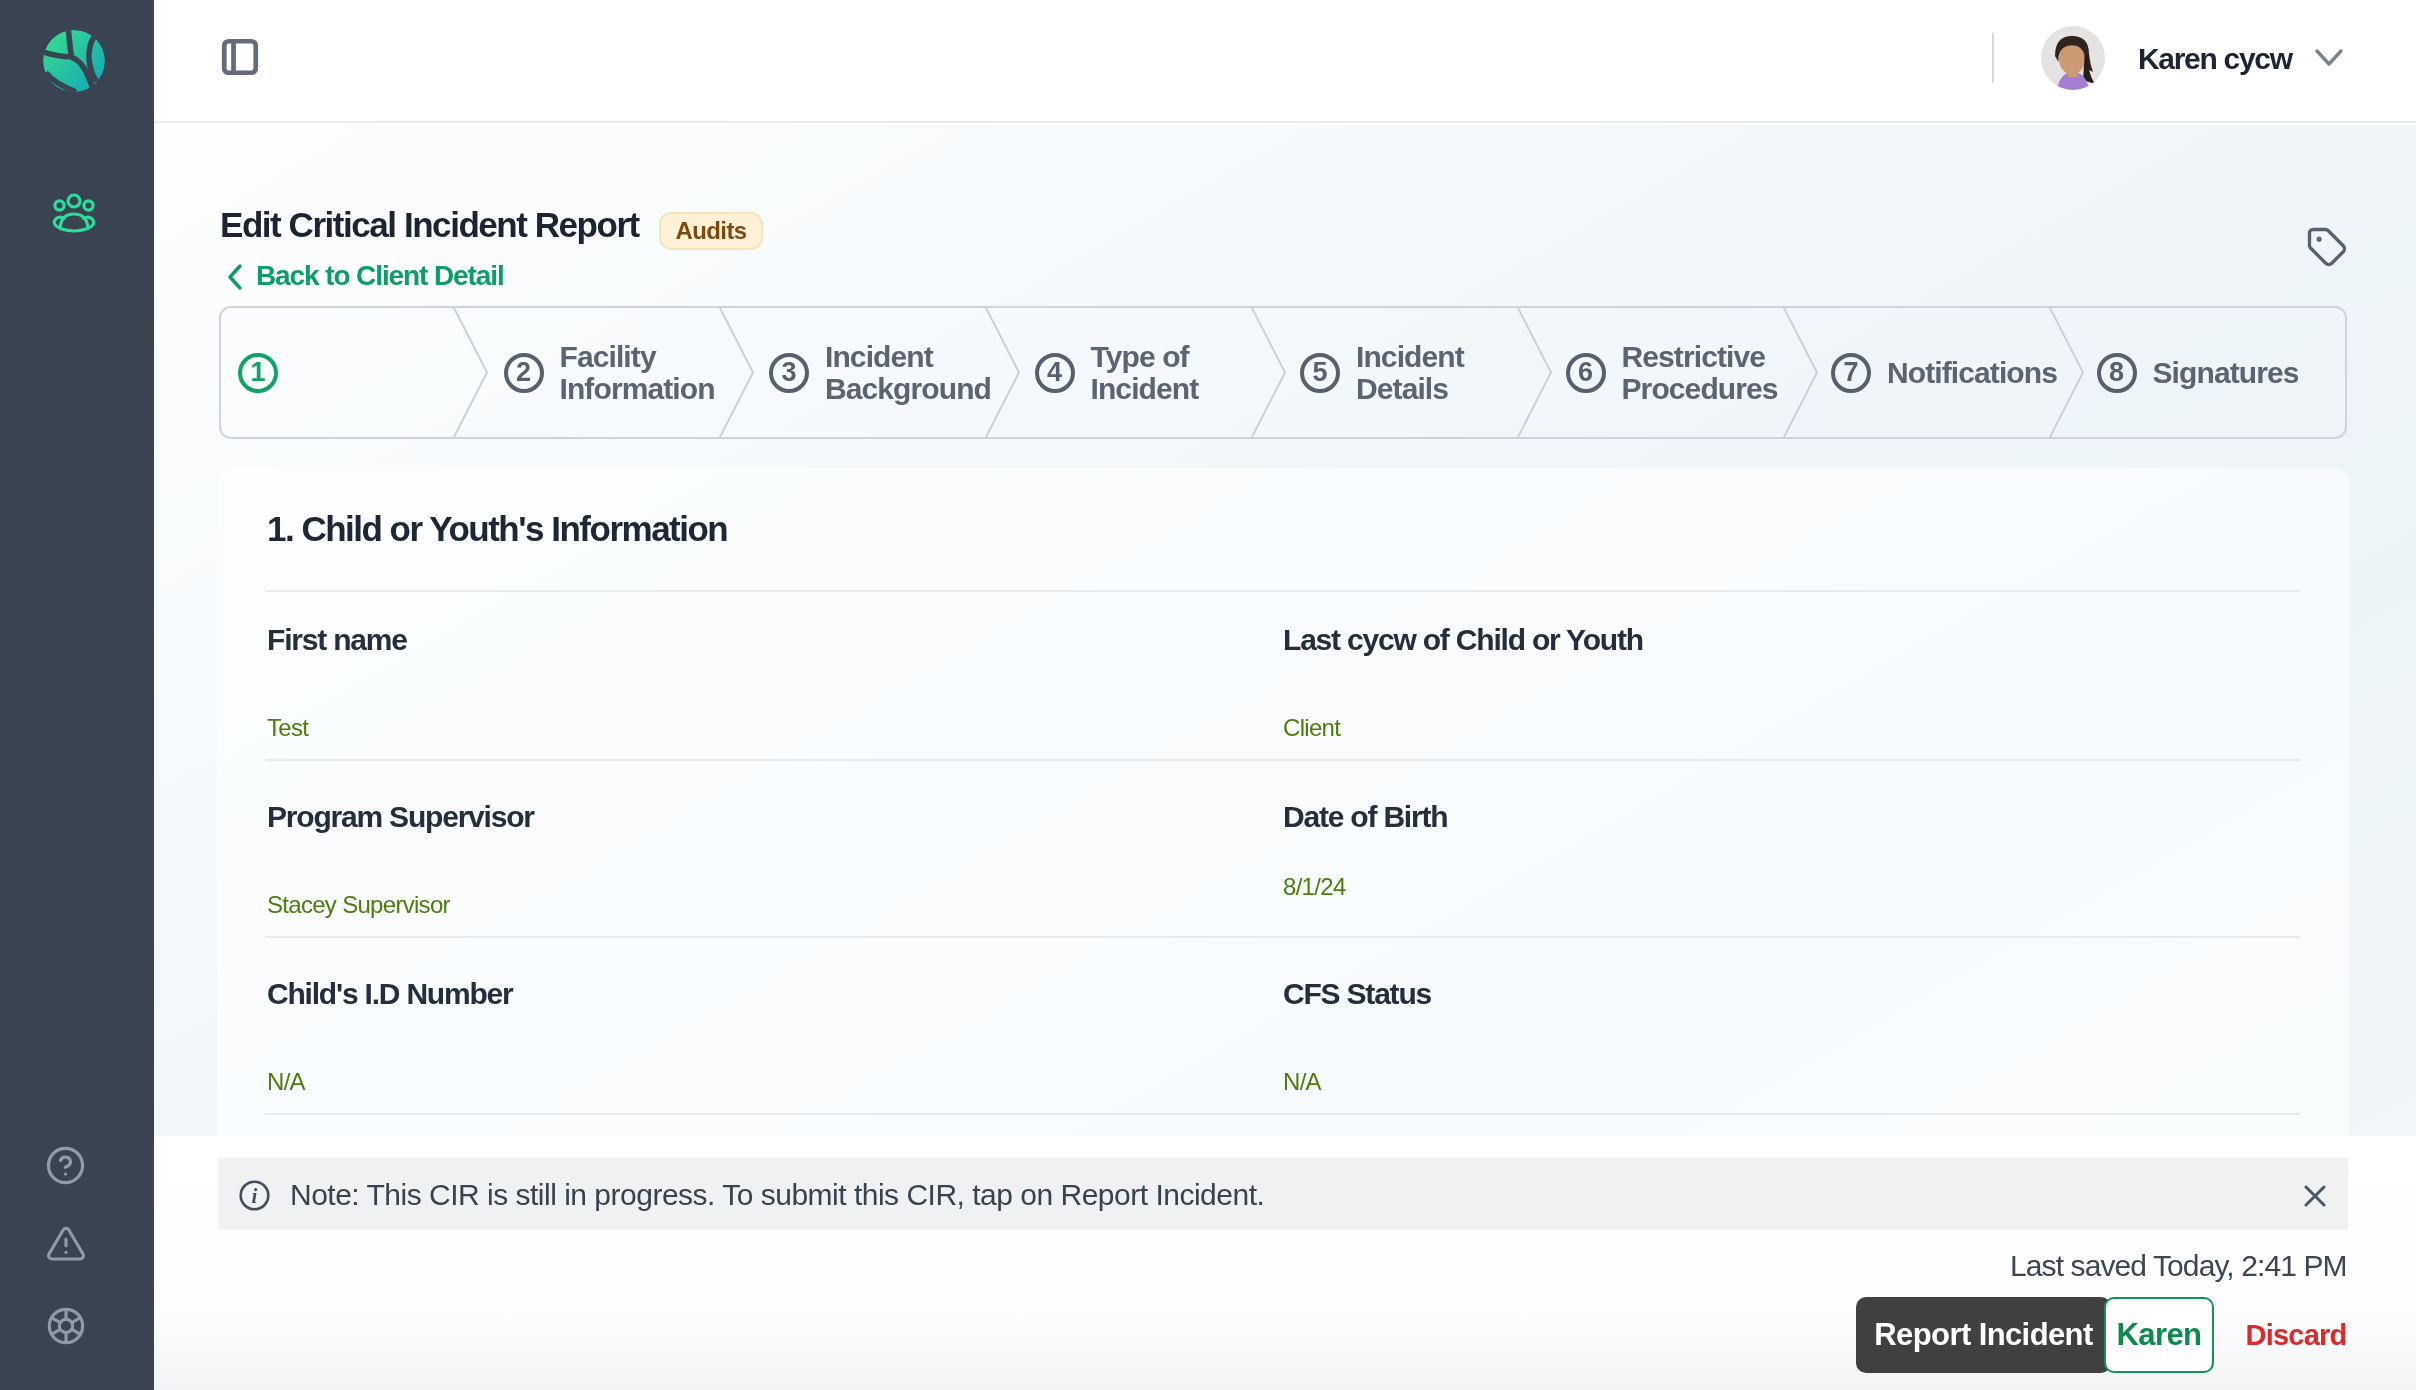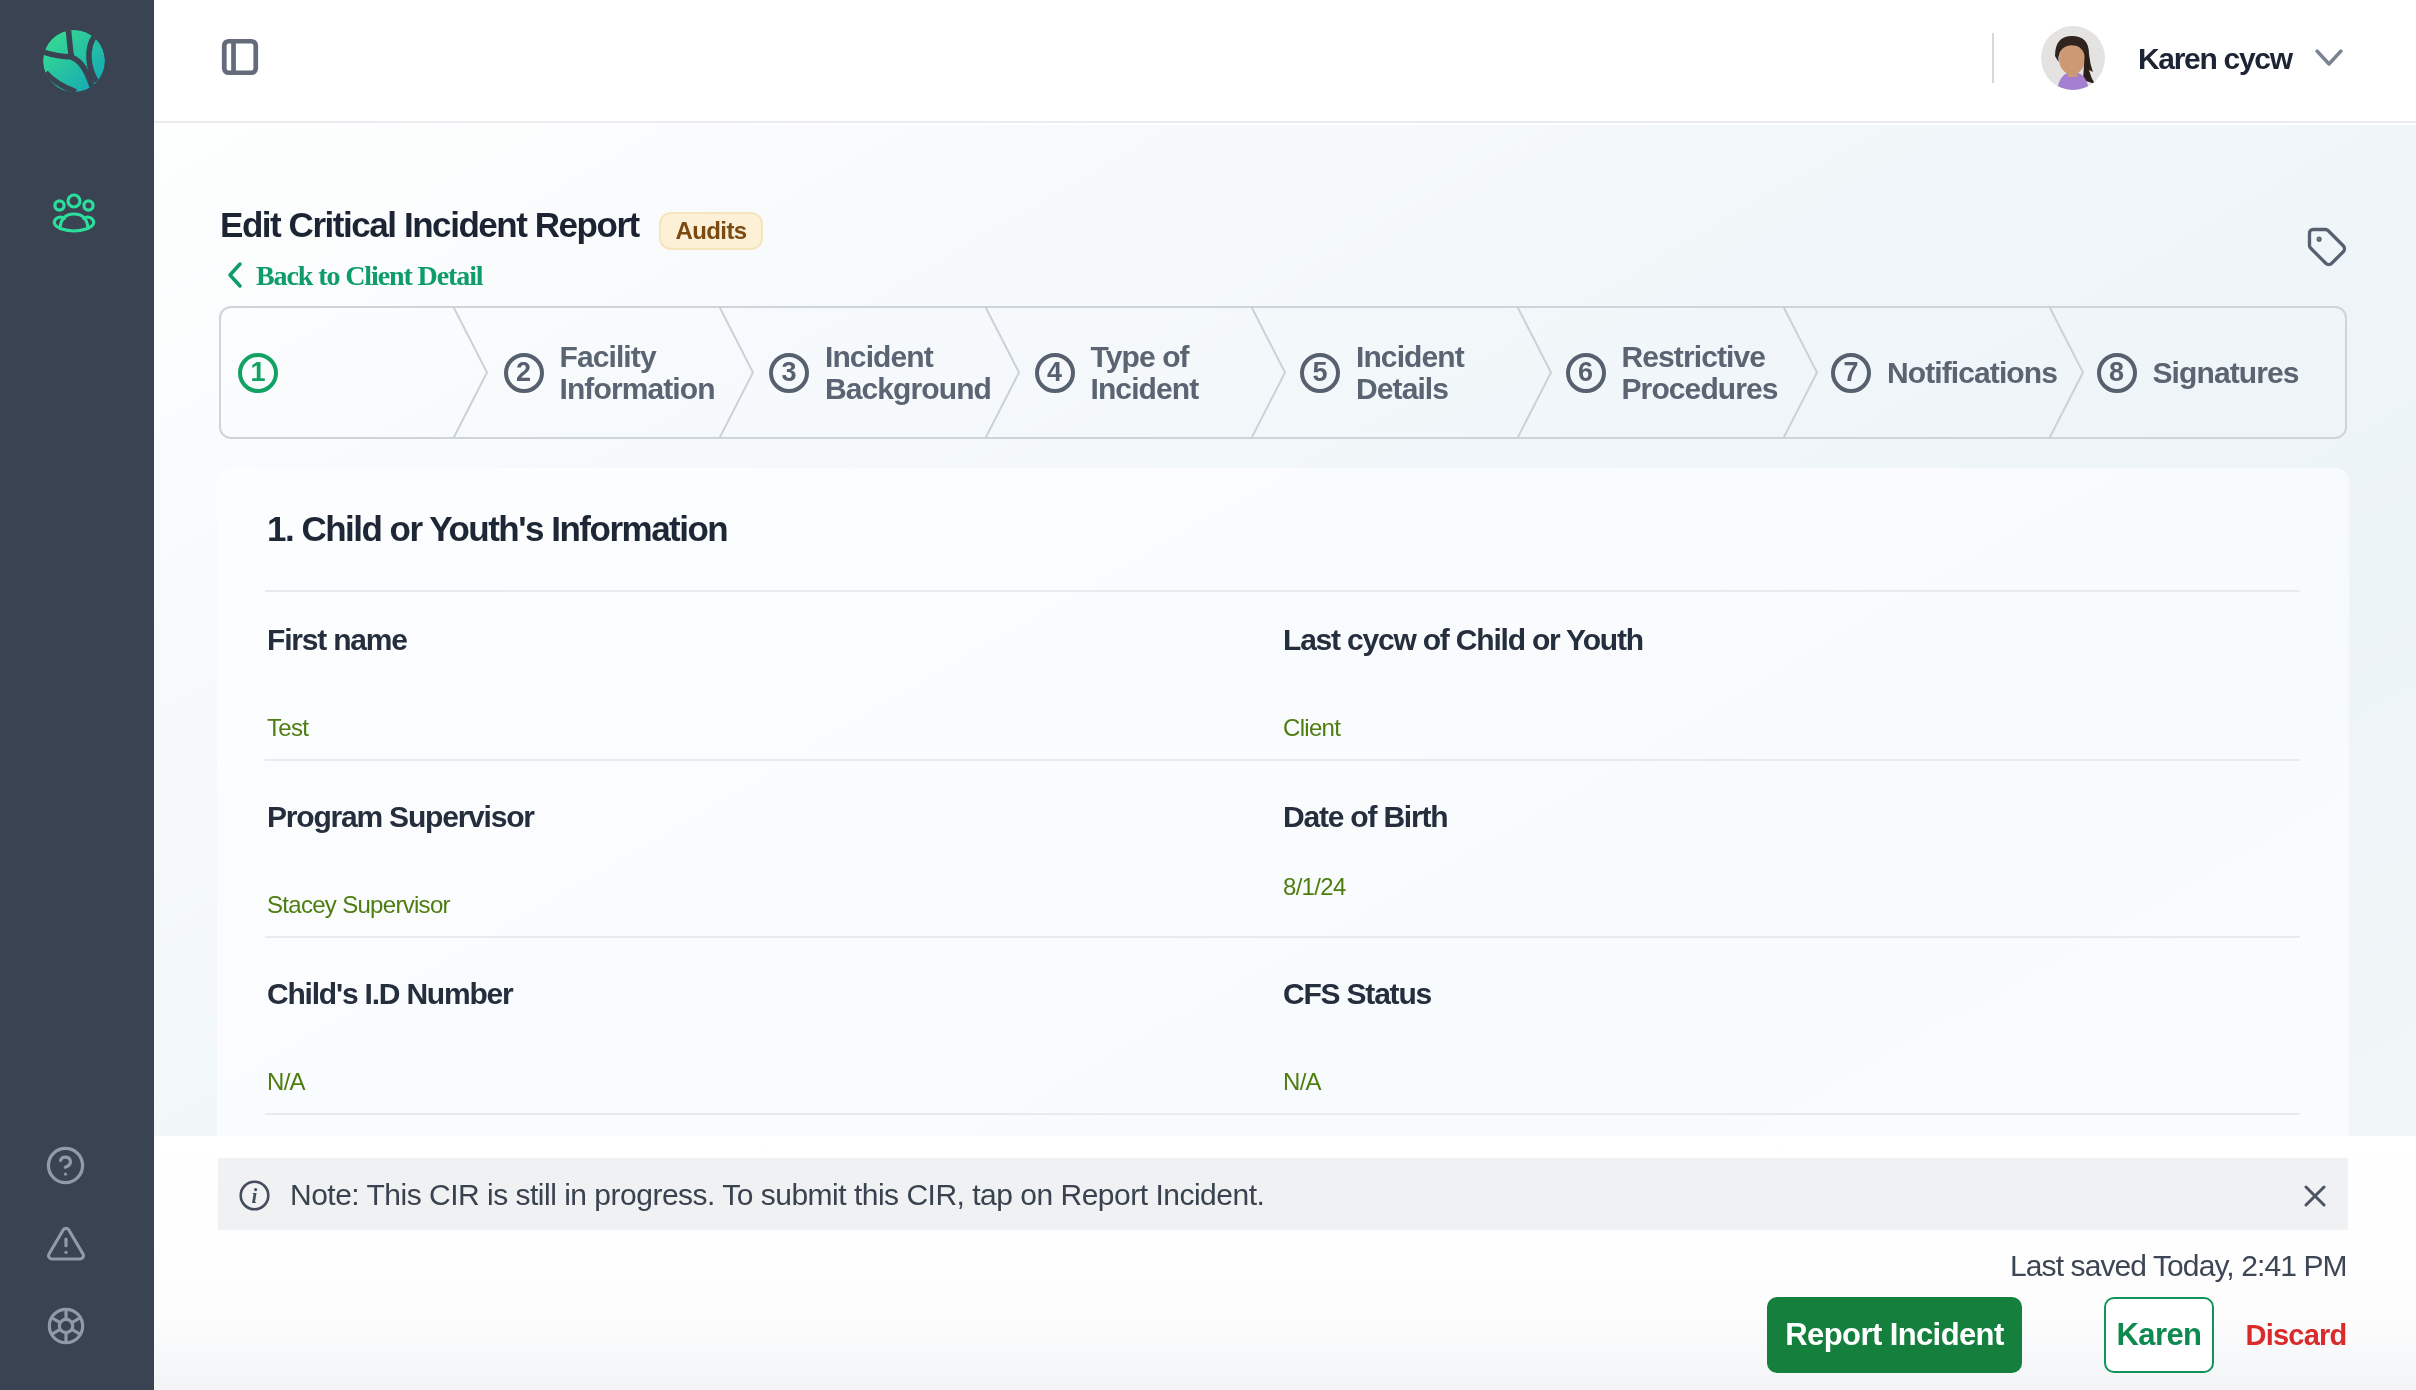--- a/index.html
+++ b/index.html
@@ -11,41 +11,41 @@
      background:linear-gradient(180deg, #FFFFFF 0%, #FDFDFE 70%, #F2F4F5 100%); }
   #header { position:absolute; left:154px; top:0; width:2262px; height:123px; background:#ffffff; border-bottom:2px solid #E9EBEE; }
   #sidebar { position:absolute; left:0; top:0; width:154px; height:1390px; background:#3A4351; }
 
   #hdr-divider { position:absolute; left:1992px; top:33px; width:2px; height:50px; background:#D5D9DF; }
   #username { position:absolute; left:2138px; top:41px; font-size:30px; line-height:35px; letter-spacing:-1.3px; font-weight:bold; color:#1D2534; white-space:nowrap; }
 
   #title { position:absolute; left:220px; top:204px; font-size:35px; line-height:42px; letter-spacing:-1.45px; font-weight:bold; color:#1C2433; }
   #badge { position:absolute; left:659px; top:212px; width:104px; height:38px; background:#FCF1D6; border:2px solid #F5E4BC; border-radius:12px;
            font-size:24px; letter-spacing:-0.6px; font-weight:bold; color:#7A4A10; display:flex; align-items:center; justify-content:center; }
-  #backlink { position:absolute; left:224px; top:260px; font-size:28px; line-height:32px; letter-spacing:-1.1px; font-weight:bold; color:#0E9C68; display:flex; align-items:flex-start; gap:10px;font-family:Liberation Serif, serif;}
+  #backlink { position:absolute; left:224px; top:260px; font-size:28px; line-height:32px; letter-spacing:-1.1px; font-weight:bold; color:#0E9C68; display:flex; align-items:flex-end; gap:10px;}
 
   #stepper { position:absolute; left:219px; top:306px; width:2128px; height:133px; border:2px solid #CED4DA; border-radius:12px; display:flex; }
   .step { position:relative; width:266px; height:100%; display:flex; align-items:center; }
   .stepcircle { position:absolute; left:17px; top:50%; margin-top:-20px; width:40px; height:40px; border-radius:50%;
      border:4.5px solid #57606E; color:#57606E; font-size:27px; font-weight:bold; display:flex; align-items:center; justify-content:center; }
   .steplabel { position:absolute; left:73px; width:190px; font-size:30px; line-height:32px; letter-spacing:-0.9px; font-weight:bold; color:#5B6472; }
   .step.active .stepcircle { border-color:#12A364; color:#12A364; }
   .step.active .steplabel { color:#12A364; }
   .sep { position:absolute; top:-2px; height:133px; width:37px; }
 
   #card { position:absolute; left:217px; top:468px; width:2132px; height:668px; background:rgba(252,254,255,0.72); border-radius:14px 14px 0 0; }
   #cardtitle { position:absolute; left:267px; top:508px; font-size:35px; line-height:42px; letter-spacing:-1.5px; font-weight:bold; color:#1E2735; }
   .cdiv { position:absolute; left:265px; width:2035px; height:0; border-top:2px solid #E8EBEE; }
   .flabel { position:absolute; font-size:30px; line-height:36px; letter-spacing:-1.2px; font-weight:bold; color:#242E3D; }
   .fvalue { position:absolute; font-size:24px; line-height:36px; letter-spacing:-0.7px; color:#4d7c0f;margin-top:16px; }
 
   #notebar { position:absolute; left:218px; top:1158px; width:2130px; height:72px; background:#F0F1F3; }
   #notetext { position:absolute; left:290px; top:1177px; font-size:30px; line-height:35px; letter-spacing:-0.5px; color:#39424F; }
   #lastsaved { position:absolute; left:2010px; top:1248px; font-size:30px; line-height:35px; letter-spacing:-0.9px; color:#3C4654; white-space:nowrap; }
-  #btn-report { position:absolute; left:1767px; top:1297px; width:255px; height:76px; background:#15803d; border-radius:10px;
+  #btn-report { position:absolute; left:1856px; top:1297px; width:255px; height:76px; background:#404040; border-radius:10px;
      color:#fff; font-size:31px; letter-spacing:-0.6px; font-weight:bold; display:flex; align-items:center; justify-content:center; }
   #btn-save { position:absolute; left:2104px; top:1297px; width:110px; height:76px; background:#fff; border:2px solid #12935A; border-radius:10px;
      color:#0E8A50; font-size:31px; letter-spacing:-0.6px; font-weight:bold; display:flex; align-items:center; justify-content:center; }
   #btn-discard { position:absolute; left:2246px; top:1297px; width:100px; height:76px;
      color:#D92B2B; font-size:29px; letter-spacing:-0.8px; font-weight:bold; display:flex; align-items:center; justify-content:center; }
 </style>
 </head>
 <body>
 
 <div id="mainbg"></div>

